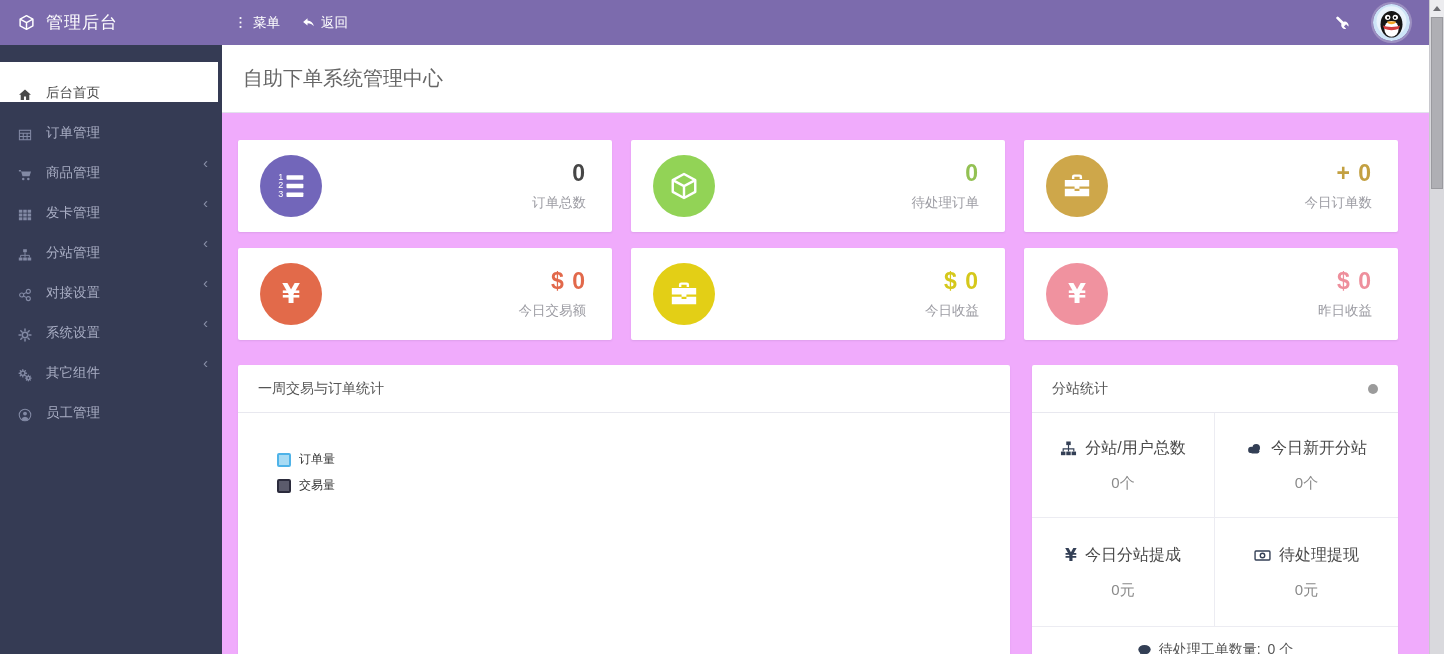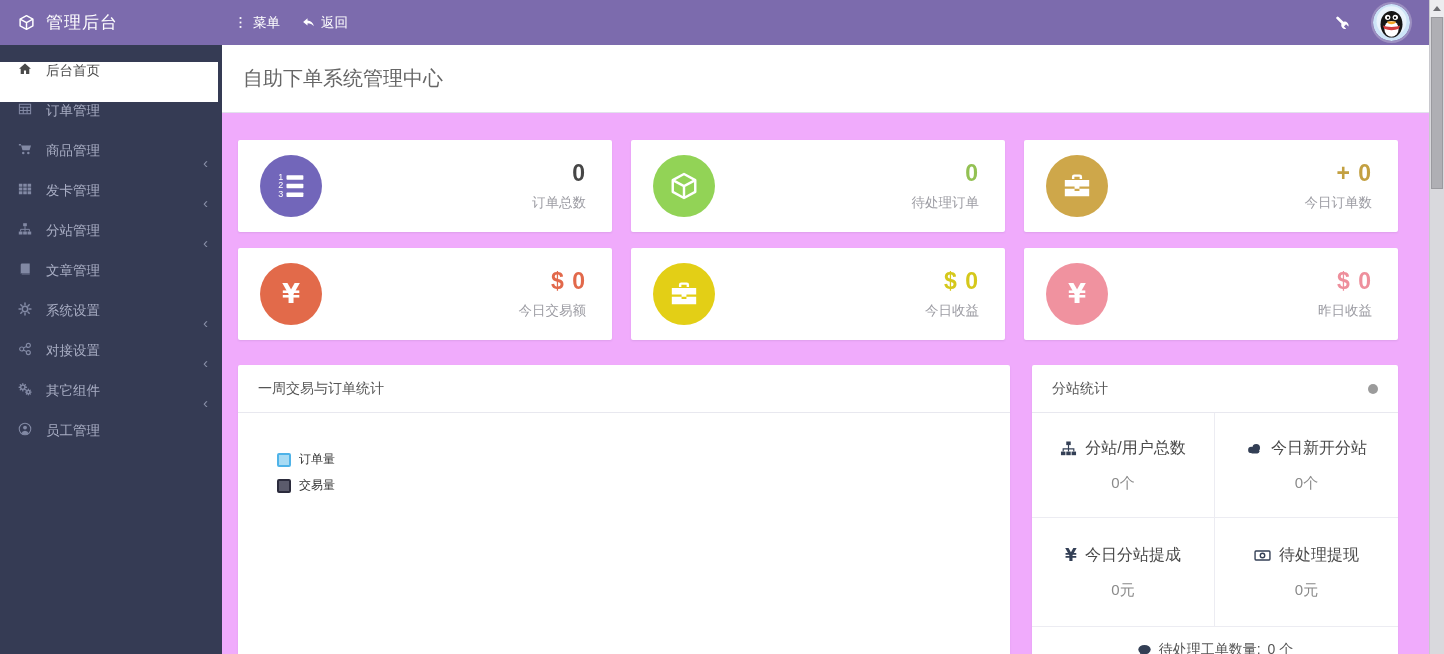--- a/index.html
+++ b/index.html
@@ -25,21 +25,21 @@
   .topnav-item .icon{font-size:13px;}
   .topbar-right{margin-left:auto;display:flex;align-items:center;gap:24px;padding-right:19px;}
   .wrench{font-size:15px;cursor:pointer;transform:rotate(90deg);}
   .avatar{width:37px;height:37px;border-radius:50%;overflow:hidden;cursor:pointer;box-shadow:0 0 0 2px rgba(255,255,255,.25);}
   .avatar svg{display:block;width:37px;height:37px;}
 
   
   .sidebar{position:absolute;left:0;top:45px;width:222px;height:609px;background:#353B54;}
   .side-menu{list-style:none;margin:0;padding:17px 0 0 0;}
   .side-item{
-    position:relative;height:40px;display:flex;align-items:flex-start;gap:13px;
+    position:relative;height:40px;display:flex;align-items:flex-end;gap:13px;
     padding-left:17px;box-sizing:border-box;cursor:pointer;
   }
   .side-icon{width:16px;font-size:14px;color:#8289A4;}
   .side-label{font-size:13.5px;color:#A9AEC4;}
   .side-item.active{background:#FFFFFF;width:218px;}
   .side-item.active .side-label{color:#4A4A4A;}
   .side-item.active .side-icon{color:#4A4A4A;}
   .chev{position:absolute;right:14px;top:0;height:40px;display:none;align-items:center;color:#8A90A8;font-size:15px;}
   .chev.show{display:flex;}
   .chev::before{content:"‹";}
@@ -223,56 +223,46 @@
             <rect x="0.9" y="10.9" width="4.2" height="3.4"></rect>
             <rect x="5.9" y="10.9" width="4.2" height="3.4"></rect>
             <rect x="10.9" y="10.9" width="4.2" height="3.4"></rect>
             <path fill="none" stroke="currentColor" stroke-width="1.1" d="M8 4.8v3.6M3 10.9V8.4h10v2.5M8 8.4v2.5"></path>
           </svg>
         </span>
         <span class="side-label">分站管理</span>
         <span class="chev show"></span>
       </li>
 
-      <li class="side-item">
-        <span class="icon side-icon">
-          <svg viewBox="0 0 16 16" width="1em" height="1em" fill="currentColor">
-            <path d="M4.6 1.6h8.8v11H4.6A1.5 1.5 0 0 0 3.1 14V3.1a1.5 1.5 0 0 1 1.5-1.5z"></path>
-            <path d="M4.6 12.6h8.8v1.9H4.6a1 1 0 0 1 0-1.9z" opacity="0.55"></path>
-          </svg>
-        </span>
-        <span class="side-label">文章管理</span>
-
-      </li>
-
-      <li class="side-item">
-        <span class="icon side-icon">
-          <svg viewBox="0 0 16 16" width="1em" height="1em">
-            <g stroke="currentColor" stroke-width="1.7" stroke-linecap="round" fill="none">
-              <path d="M8 1.2v2M8 12.8v2M1.2 8h2M12.8 8h2M3.2 3.2l1.4 1.4M11.4 11.4l1.4 1.4M12.8 3.2l-1.4 1.4M4.6 11.4l-1.4 1.4"></path>
-              <circle cx="8" cy="8" r="3.1"></circle>
-            </g>
-          </svg>
-        </span>
-        <span class="side-label">系统设置</span>
-        <span class="chev show"></span>
-      </li>
 
       <li class="side-item">
         <span class="icon side-icon">
           <svg viewBox="0 0 16 16" width="1em" height="1em">
             <g fill="none" stroke="currentColor" stroke-width="1.3">
               <circle cx="4.2" cy="8" r="2.3"></circle>
               <circle cx="11.8" cy="3.9" r="2.3"></circle>
               <circle cx="11.8" cy="12.1" r="2.3"></circle>
               <path d="M6.3 6.9l3.4-1.9M6.3 9.1l3.4 1.9"></path>
             </g>
           </svg>
         </span>
         <span class="side-label">对接设置</span>
+        <span class="chev show"></span>
+      </li>
+
+      <li class="side-item">
+        <span class="icon side-icon">
+          <svg viewBox="0 0 16 16" width="1em" height="1em">
+            <g stroke="currentColor" stroke-width="1.7" stroke-linecap="round" fill="none">
+              <path d="M8 1.2v2M8 12.8v2M1.2 8h2M12.8 8h2M3.2 3.2l1.4 1.4M11.4 11.4l1.4 1.4M12.8 3.2l-1.4 1.4M4.6 11.4l-1.4 1.4"></path>
+              <circle cx="8" cy="8" r="3.1"></circle>
+            </g>
+          </svg>
+        </span>
+        <span class="side-label">系统设置</span>
         <span class="chev show"></span>
       </li>
 
       <li class="side-item">
         <span class="icon side-icon">
           <svg viewBox="0 0 16 16" width="1em" height="1em">
             <g stroke="currentColor" fill="none" stroke-width="1.5" stroke-linecap="round">
               <circle cx="5.5" cy="6" r="2.4"></circle>
               <path d="M5.5 1.8v1.4M5.5 8.8v1.4M1.3 6h1.4M8.3 6h1.4M2.6 3.1l1 1M7.4 7.9l1 1M8.4 3.1l-1 1M3.6 7.9l-1 1"></path>
               <circle cx="11.8" cy="11.5" r="1.9"></circle>

